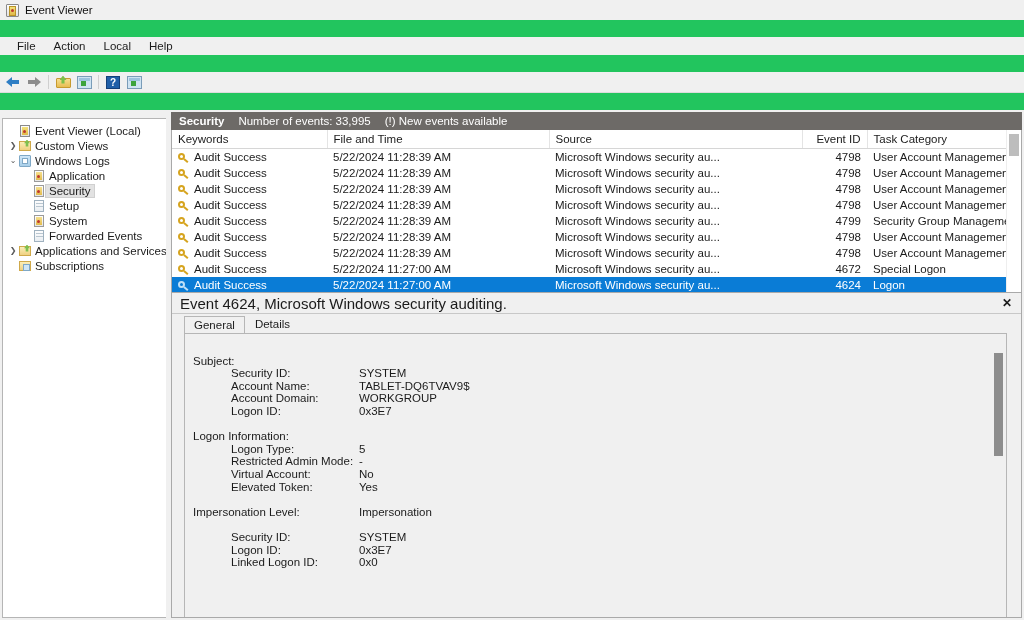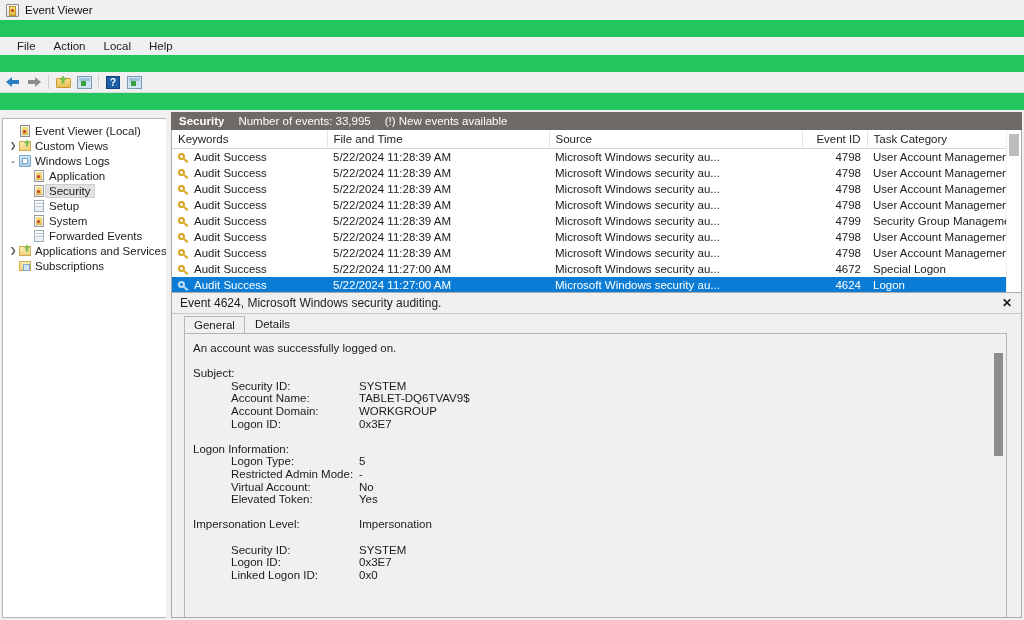--- a/index.html
+++ b/index.html
@@ -94,21 +94,21 @@
   .key-icon:before{content:"";position:absolute;left:0;top:1px;width:7px;height:7px;border:2px solid #d6a41f;border-radius:50%;box-sizing:border-box;}
   .key-icon:after{content:"";position:absolute;left:6px;top:6px;width:5px;height:2px;background:#d6a41f;transform:rotate(40deg);transform-origin:left center;}
   tr.selected .key-icon:before{border-color:#bfe0f7;}
   tr.selected .key-icon:after{background:#bfe0f7;}
   .listscroll{position:absolute;right:0;top:0;width:14px;bottom:0;background:#fff;border-left:1px solid #eee;}
   .listscroll .thumb{position:absolute;left:2px;right:2px;top:4px;height:22px;background:#bdbdbd;}
 
   
   .detailpane{flex:1 1 auto;display:flex;flex-direction:column;min-height:0;background:#f0f0f0;border:1px solid #a9a9a9;border-top:none;box-sizing:border-box;position:relative;}
   .detailhdr{height:20px;display:flex;align-items:center;justify-content:space-between;padding:0 6px 0 8px;background:#f0f0f0;border-bottom:1px solid #c8c8c8;flex:0 0 auto;}
-  .detailhdr .dtitle{font-size:12px;color:#1b1b1b;}
+  .detailhdr .dtitle{font-size:15px;color:#1b1b1b;}
   .closebtn{width:16px;height:16px;display:flex;align-items:center;justify-content:center;font-size:12px;font-weight:bold;color:#1b1b1b;cursor:pointer;}
 
   .tabs{display:flex;align-items:flex-end;height:19px;padding-left:12px;gap:0;background:#f0f0f0;flex:0 0 auto;position:relative;}
   .tab{font-size:11.5px;padding:2px 9px 3px 9px;border:1px solid transparent;border-bottom:none;color:#1b1b1b;cursor:default;}
   .tab.active{background:#f0f0f0;border-color:#b6b6b6;position:relative;top:1px;}
 
   .detailbody{flex:1 1 auto;margin:0 14px 0 12px;background:#f0f0f0;border:1px solid #b6b6b6;border-bottom:none;
               overflow:hidden;position:relative;min-height:0;}
   .detailinner{padding:8px 10px 0 8px;font-size:11.5px;line-height:12.6px;color:#1b1b1b;}
   .dline{display:flex;white-space:nowrap;height:12.6px;}
@@ -389,23 +389,20 @@
         </div>
 
         <div class="tabs">
           <div class="tab active">General</div>
           <div class="tab">Details</div>
         </div>
 
         <div class="detailbody">
           <div class="detailinner">
 
-            <div class="dline lv1">
-                <span class="dlabel">An account was successfully logged on.</span>
-              </div>
             <div class="dblank"></div>
 
             <div class="dline lv1">
                 <span class="dlabel">Subject:</span>
               </div>
             <div class="dline lv2">
                 <span class="dlabel"><span class="dkey">Security ID:</span><span class="dval">SYSTEM</span></span>
               </div>
             <div class="dline lv2">
                 <span class="dlabel"><span class="dkey">Account Name:</span><span class="dval">TABLET-DQ6TVAV9$</span></span>

